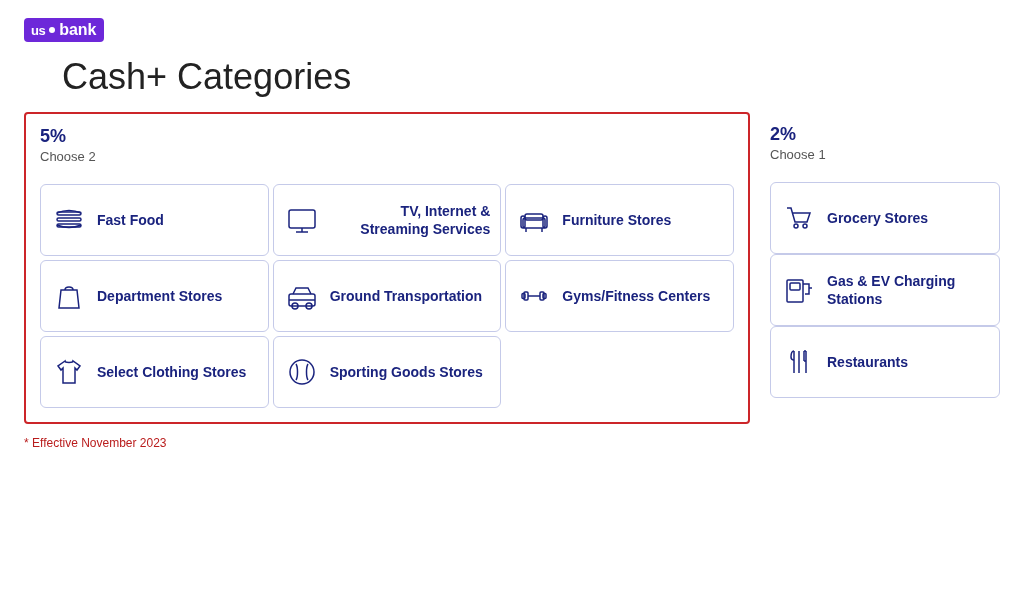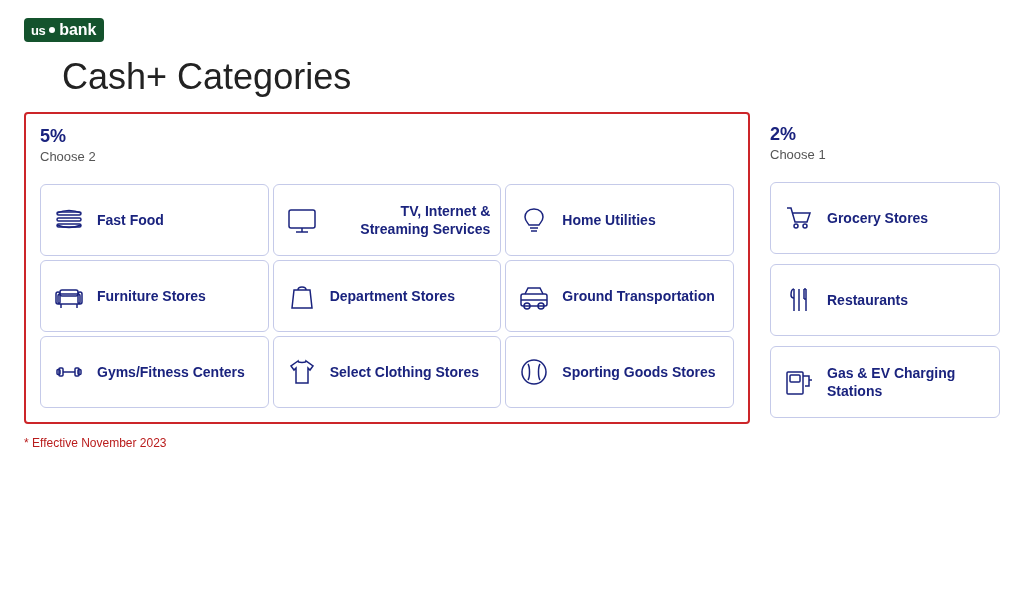--- a/index.html
+++ b/index.html
@@ -10,21 +10,21 @@
       padding: 18px 24px;
       width: 1024px;
       min-height: 595px;
     }
     .logo-area {
       display: flex;
       align-items: center;
       margin-bottom: 14px;
     }
     .logo-box {
-      background: #14532d;
+      background: #6d28d9;
       border-radius: 4px;
       padding: 3px 7px;
       display: flex;
       align-items: center;
       gap: 4px;
     }
     .logo-us {
       color: #fff;
       font-weight: 900;
       font-size: 13px;
@@ -77,21 +77,21 @@
     }
     .grid {
       display: grid;
       grid-template-columns: repeat(3, 1fr);
       gap: 4px;
       text-align: right;
     }
     .grid-2col {
       display: flex;
       flex-direction: column;
-      gap: 10px;
+      gap: 0;
     }
     .category-card {
       border: 1.5px solid #c5cae9;
       border-radius: 6px;
       padding: 12px 10px;
       display: flex;
       align-items: center;
       gap: 10px;
       background: #fff;
       cursor: pointer;
@@ -163,30 +163,20 @@
         <div class="card-icon">
           <svg viewBox="0 0 32 32">
               <rect x="3" y="6" width="26" height="18" rx="2"></rect>
               <line x1="10" y1="28" x2="22" y2="28"></line>
               <line x1="16" y1="24" x2="16" y2="28"></line>
             </svg>
         </div>
         <div class="card-label">TV, Internet &amp; Streaming Services</div>
       </div>
 
-      <div class="category-card">
-        <div class="card-icon">
-          <svg viewBox="0 0 32 32">
-              <path d="M16 5 C10 5 7 9 7 13 C7 17 10 19 11 21 L21 21 C22 19 25 17 25 13 C25 9 22 5 16 5Z"></path>
-              <line x1="12" y1="24" x2="20" y2="24"></line>
-              <line x1="13" y1="27" x2="19" y2="27"></line>
-            </svg>
-        </div>
-        <div class="card-label">Home Utilities</div>
-      </div>
 
 
       <div class="category-card">
         <div class="card-icon">
           <svg viewBox="0 0 32 32">
               <rect x="5" y="14" width="22" height="10" rx="2"></rect>
               <rect x="3" y="12" width="4" height="12" rx="2"></rect>
               <rect x="25" y="12" width="4" height="12" rx="2"></rect>
               <rect x="7" y="10" width="18" height="6" rx="2"></rect>
               <line x1="8" y1="24" x2="8" y2="28"></line>
@@ -264,47 +254,47 @@
 
       <div class="category-card">
         <div class="card-icon">
           <svg viewBox="0 0 32 32">
               <path d="M4 6 L8 6 L12 20 L24 20 L27 11 L10 11"></path>
               <circle cx="13" cy="24" r="2"></circle>
               <circle cx="22" cy="24" r="2"></circle>
             </svg>
         </div>
         <div class="card-label">Grocery Stores</div>
+      </div>
+
+      <div class="category-card">
+        <div class="card-icon">
+          <svg viewBox="0 0 32 32">
+              <rect x="4" y="6" width="16" height="22" rx="1"></rect>
+              <rect x="7" y="9" width="10" height="7" rx="1"></rect>
+              <path d="M20 10 L26 10 L26 20 L22 20"></path>
+              <line x1="26" y1="14" x2="29" y2="14"></line>
+            </svg>
+        </div>
+        <div class="card-label">Gas &amp; EV Charging Stations</div>
       </div>
 
       <div class="category-card">
         <div class="card-icon">
           <svg viewBox="0 0 32 32">
               <line x1="11" y1="5" x2="11" y2="27"></line>
               <line x1="16" y1="5" x2="16" y2="27"></line>
               <line x1="21" y1="5" x2="21" y2="15"></line>
               <path d="M11 5 C9 5 8 8 8 11 C8 13 9 14 11 14"></path>
               <line x1="21" y1="5" x2="23" y2="5"></line>
               <line x1="23" y1="5" x2="23" y2="27"></line>
               <line x1="21" y1="15" x2="23" y2="15"></line>
             </svg>
         </div>
         <div class="card-label">Restaurants</div>
       </div>
 
-      <div class="category-card">
-        <div class="card-icon">
-          <svg viewBox="0 0 32 32">
-              <rect x="4" y="6" width="16" height="22" rx="1"></rect>
-              <rect x="7" y="9" width="10" height="7" rx="1"></rect>
-              <path d="M20 10 L26 10 L26 20 L22 20"></path>
-              <line x1="26" y1="14" x2="29" y2="14"></line>
-            </svg>
-        </div>
-        <div class="card-label">Gas &amp; EV Charging Stations</div>
-      </div>
-
     </div>
   </div>
 
 </div>
 
 <div class="footnote">* Effective November 2023</div>
 
 </body></html>

